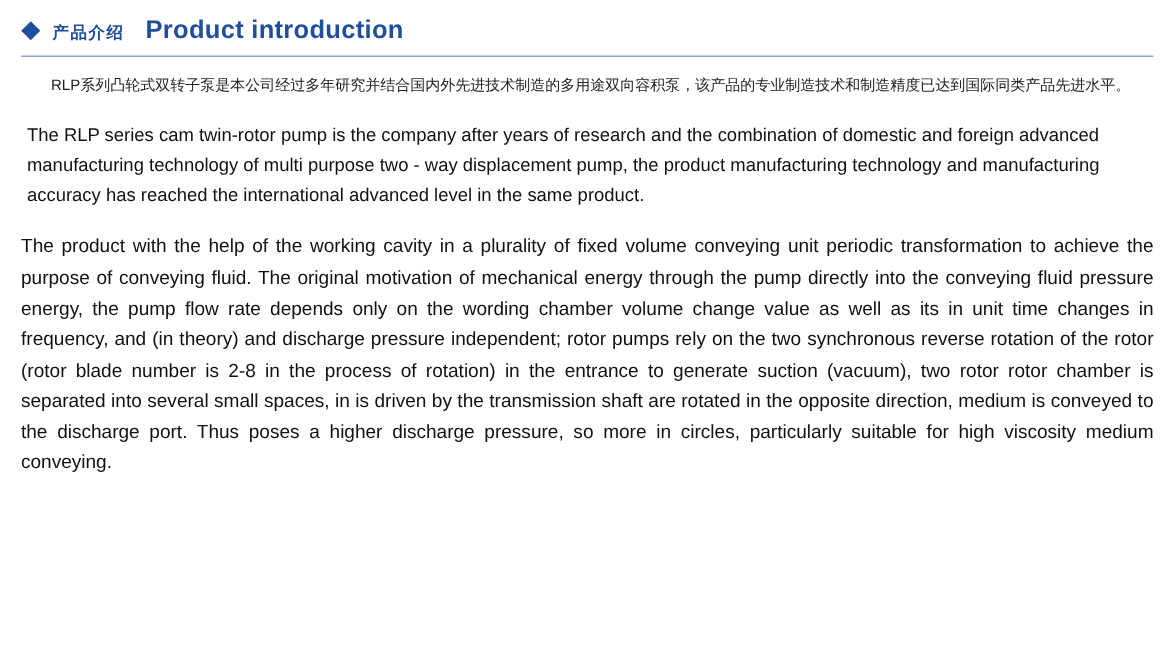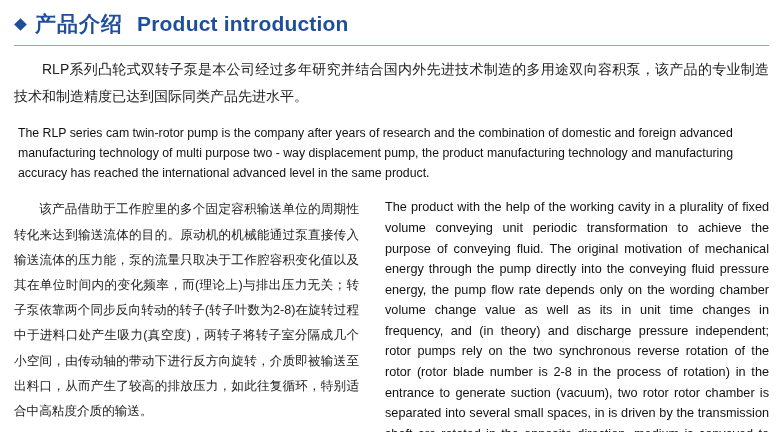--- a/index.html
+++ b/index.html
@@ -32,40 +32,40 @@
   .heading .bullet {
     width: 9px;
     height: 9px;
     background: #1f4e9c;
     transform: rotate(45deg);
     align-self: center;
     margin-right: -4px;
     flex: 0 0 auto;
   }
   .heading .title-cn {
-    font-size: 21px;
+    font-size: 11px;
     font-weight: bold;
     color: #1f4e9c;
     letter-spacing: 1px;
   }
   .heading .title-en {
-    font-size: 21px;
+    font-size: 17px;
     font-weight: bold;
     color: #1f4e9c;
     letter-spacing: 0.2px;
   }
   .rule {
     height: 1px;
     background: #8fa8c9;
     margin: 7px 0 10px 0;
   }
 
   
   .intro-cn {
-    font-size: 14px;
+    font-size: 10px;
     line-height: 1.95;
     color: #222;
     text-align: justify;
     text-indent: 2em;
     margin: 0 0 12px 0;
   }
   .intro-en {
     font-size: 12.3px;
     line-height: 1.65;
     color: #111;
@@ -106,17 +106,16 @@
     <span class="title-cn">产品介绍</span>
     <span class="title-en">Product introduction</span>
   </div>
 
   <div class="rule"></div>
 
   <p class="intro-cn">RLP系列凸轮式双转子泵是本公司经过多年研究并结合国内外先进技术制造的多用途双向容积泵，该产品的专业制造技术和制造精度已达到国际同类产品先进水平。</p>
   <p class="intro-en">The RLP series cam twin-rotor pump is the company after years of research and the combination of domestic and foreign advanced manufacturing technology of multi purpose two - way displacement pump, the product manufacturing technology and manufacturing accuracy has reached the international advanced level in the same product.</p>
 
   <div class="columns">
-    <div class="col-cn">该产品借助于工作腔里的多个固定容积输送单位的周期性转化来达到输送流体的目的。原动机的机械能通过泵直接传入输送流体的压力能，泵的流量只取决于工作腔容积变化值以及其在单位时间内的变化频率，而(理论上)与排出压力无关；转子泵依靠两个同步反向转动的转子(转子叶数为2-8)在旋转过程中于进料口处产生吸力(真空度)，两转子将转子室分隔成几个小空间，由传动轴的带动下进行反方向旋转，介质即被输送至出料口，从而产生了较高的排放压力，如此往复循环，特别适合中高粘度介质的输送。</div>
     <div class="col-en">The product with the help of the working cavity in a plurality of fixed volume conveying unit periodic transformation to achieve the purpose of conveying fluid. The original motivation of mechanical energy through the pump directly into the conveying fluid pressure energy, the pump flow rate depends only on the wording chamber volume change value as well as its in unit time changes in frequency, and (in theory) and discharge pressure independent; rotor pumps rely on the two synchronous reverse rotation of the rotor (rotor blade number is 2-8 in the process of rotation) in the entrance to generate suction (vacuum), two rotor rotor chamber is separated into several small spaces, in is driven by the transmission shaft are rotated in the opposite direction, medium is conveyed to the discharge port. Thus poses a higher  discharge pressure, so more in circles, particularly suitable for high viscosity medium conveying.</div>
   </div>
 
 </div>
 
 </body></html>

